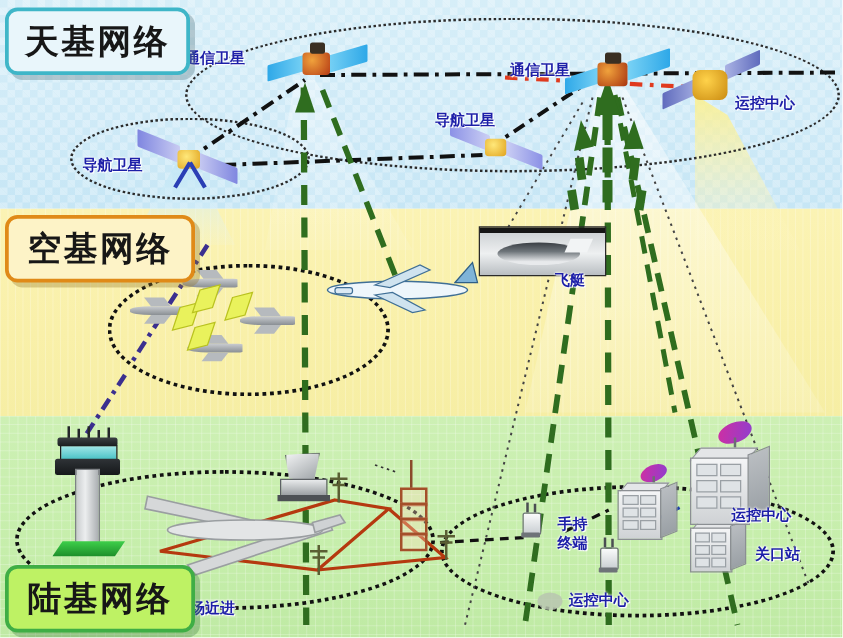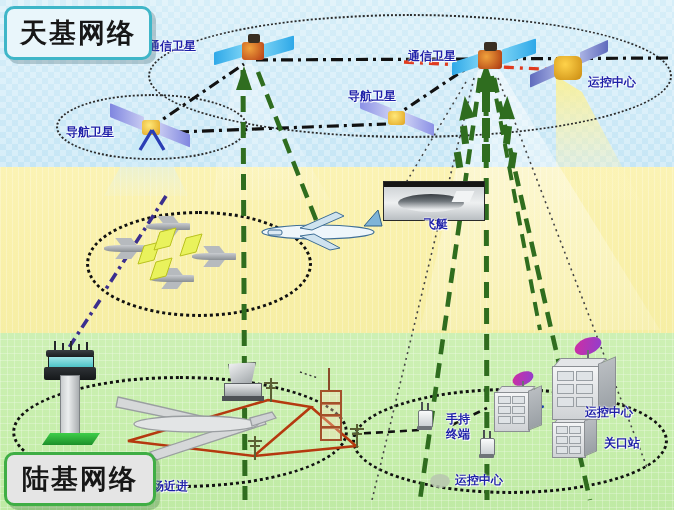--- a/index.html
+++ b/index.html
@@ -28,21 +28,21 @@
     background-size:6px 6px;opacity:.8;}
 
   
   .plaque{position:absolute;display:flex;align-items:center;justify-content:center;
     font-weight:700;letter-spacing:2px;color:#171717;white-space:nowrap;border-radius:10px;}
   #plaque-space{left:4px;top:6px;width:142px;height:48px;font-size:27px;
     background:#e9f6fb;border:3px solid #3fb6c8;box-shadow:4px 4px 0 rgba(90,120,130,.35);}
   #plaque-air{left:4px;top:172px;width:146px;height:48px;font-size:27px;
     background:#fdf3c7;border:3px solid #e08a18;box-shadow:4px 4px 0 rgba(150,120,40,.35);}
   #plaque-ground{left:4px;top:452px;width:146px;height:48px;font-size:27px;
-    background:#e5e5e5;border:3px solid #3fae45;box-shadow:4px 4px 0 rgba(70,130,70,.35);}
+    background:#bef264;border:3px solid #3fae45;box-shadow:4px 4px 0 rgba(70,130,70,.35);}
 
   
   .ellipse{position:absolute;border-radius:50%;}
   .e-dot-fine{border:2px dotted #2b2b2b;}
   .e-dot-bold{border:3px dotted #111;}
 
   
   .lbl{position:absolute;color:#1d1fa8;font-weight:700;white-space:nowrap;
     text-shadow:0 0 2px #fff,0 0 2px #fff,1px 1px 0 rgba(255,255,255,.9);}
   .lbl-sat{font-size:12px;}
@@ -424,27 +424,28 @@
   </div>
 
   <div style="position:absolute;left:430px;top:474px;width:20px;height:14px;border-radius:50%;
               background:#b8c6b0;opacity:.85;"></div>
 
   <div class="lbl lbl-sat" style="left:148px;top:38px;">通信卫星</div>
   <div class="lbl lbl-sat" style="left:408px;top:48px;">通信卫星</div>
   <div class="lbl lbl-sat" style="left:66px;top:124px;">导航卫星</div>
   <div class="lbl lbl-sat" style="left:348px;top:88px;">导航卫星</div>
   <div class="lbl lbl-sat" style="left:588px;top:74px;">运控中心</div>
-  <div class="lbl lbl-sat" style="left:424px;top:216px;">飞艇</div>
+  <div class="lbl lbl-sat" style="left:396px;top:216px;padding-left:48px;">飞艇</div>
 
   <div class="lbl lbl-gnd" style="left:446px;top:412px;line-height:15px;text-align:right;">
     <span>手持</span><br>
     <span>终端</span>
   </div>
   <div class="lbl lbl-gnd" style="left:585px;top:404px;">运控中心</div>
   <div class="lbl lbl-gnd" style="left:604px;top:435px;">关口站</div>
   <div class="lbl lbl-gnd" style="left:455px;top:472px;">运控中心</div>
   <div class="lbl lbl-gnd" style="left:152px;top:478px;">场近进</div>
 
   <div class="plaque" id="plaque-space">天基网络</div>
+  <div class="plaque" id="plaque-air">空基网络</div>
   <div class="plaque" id="plaque-ground">陆基网络</div>
 
 </div>
 
 </body></html>

